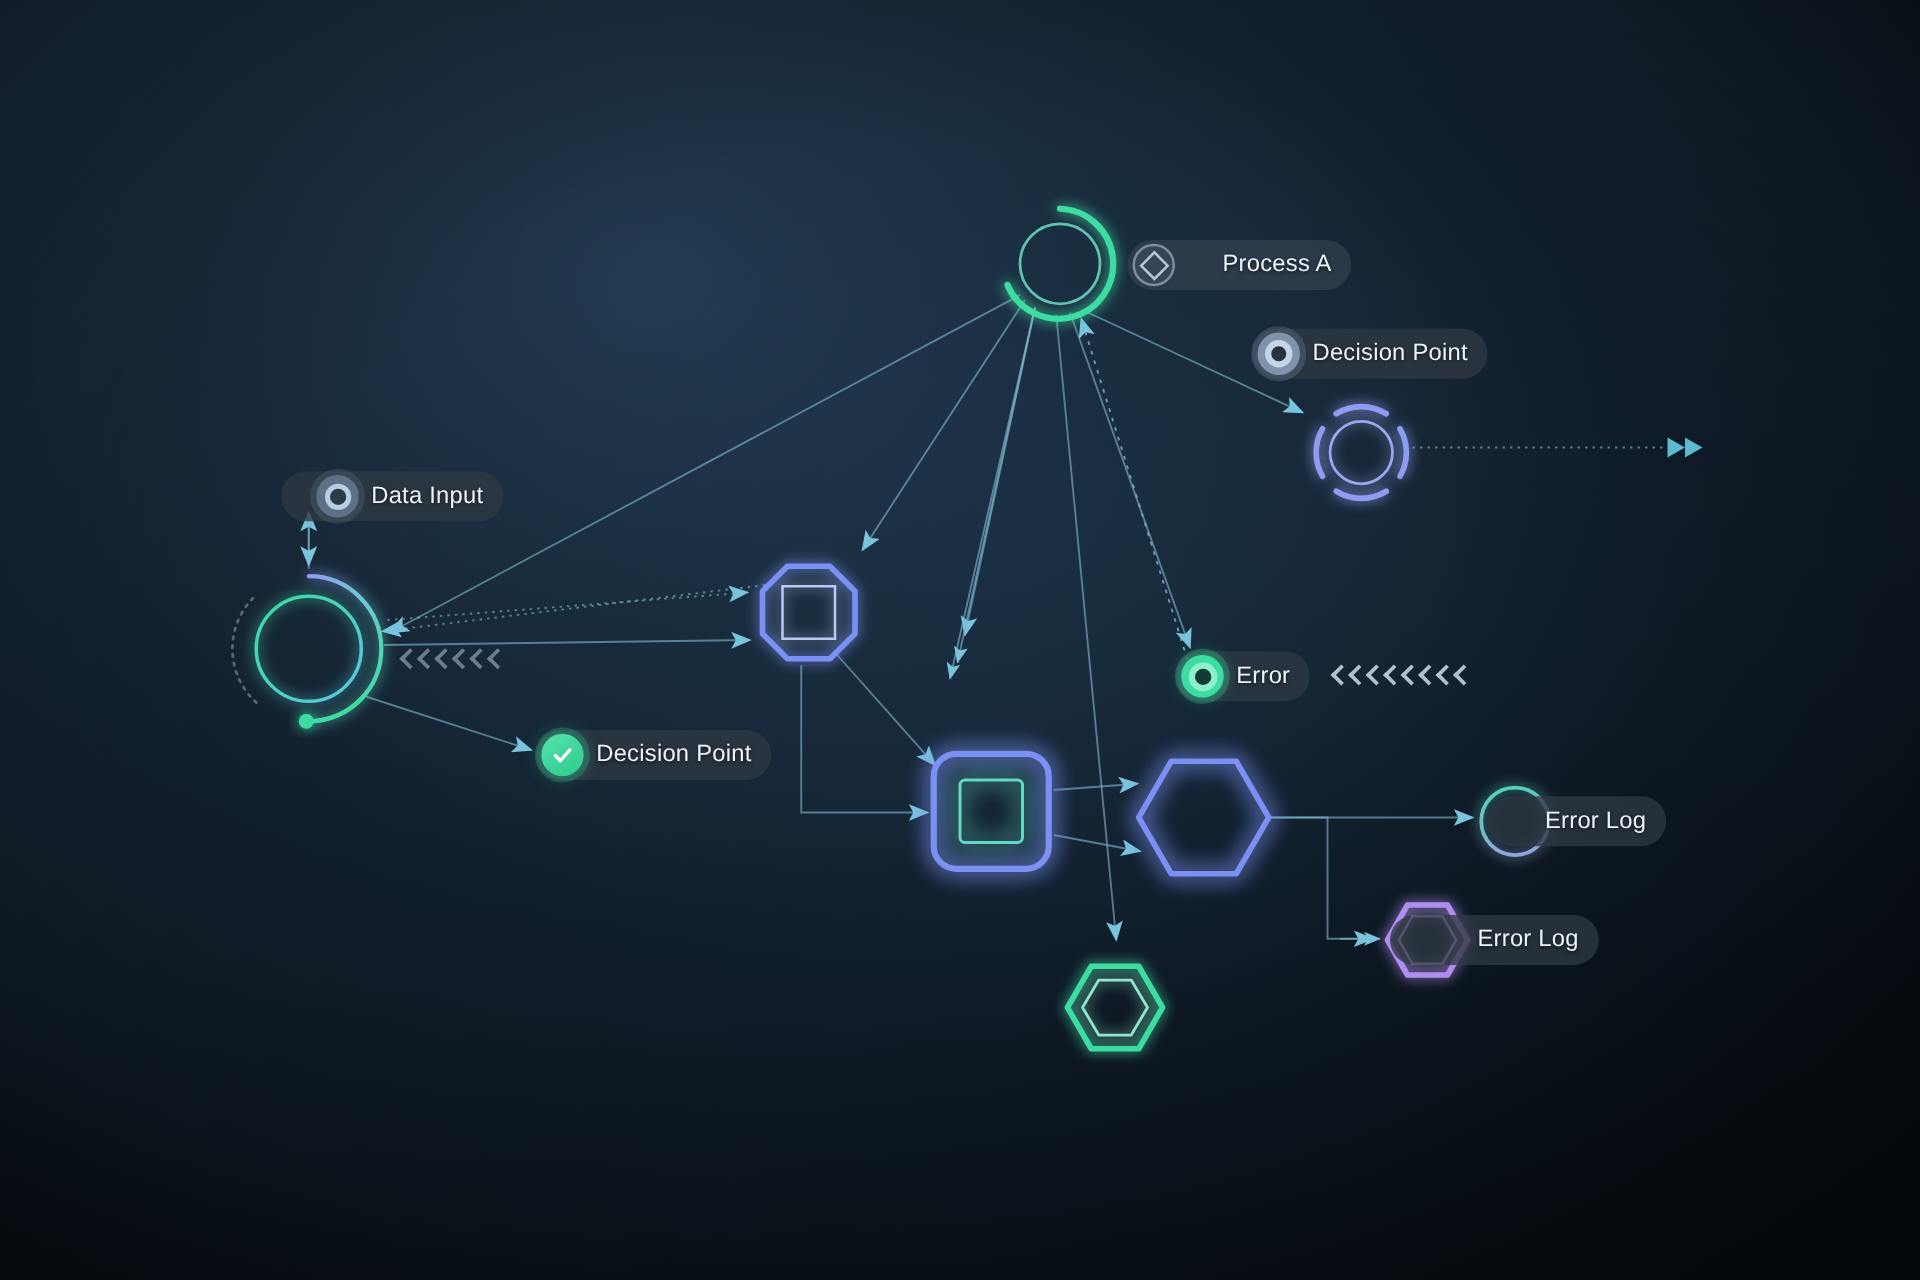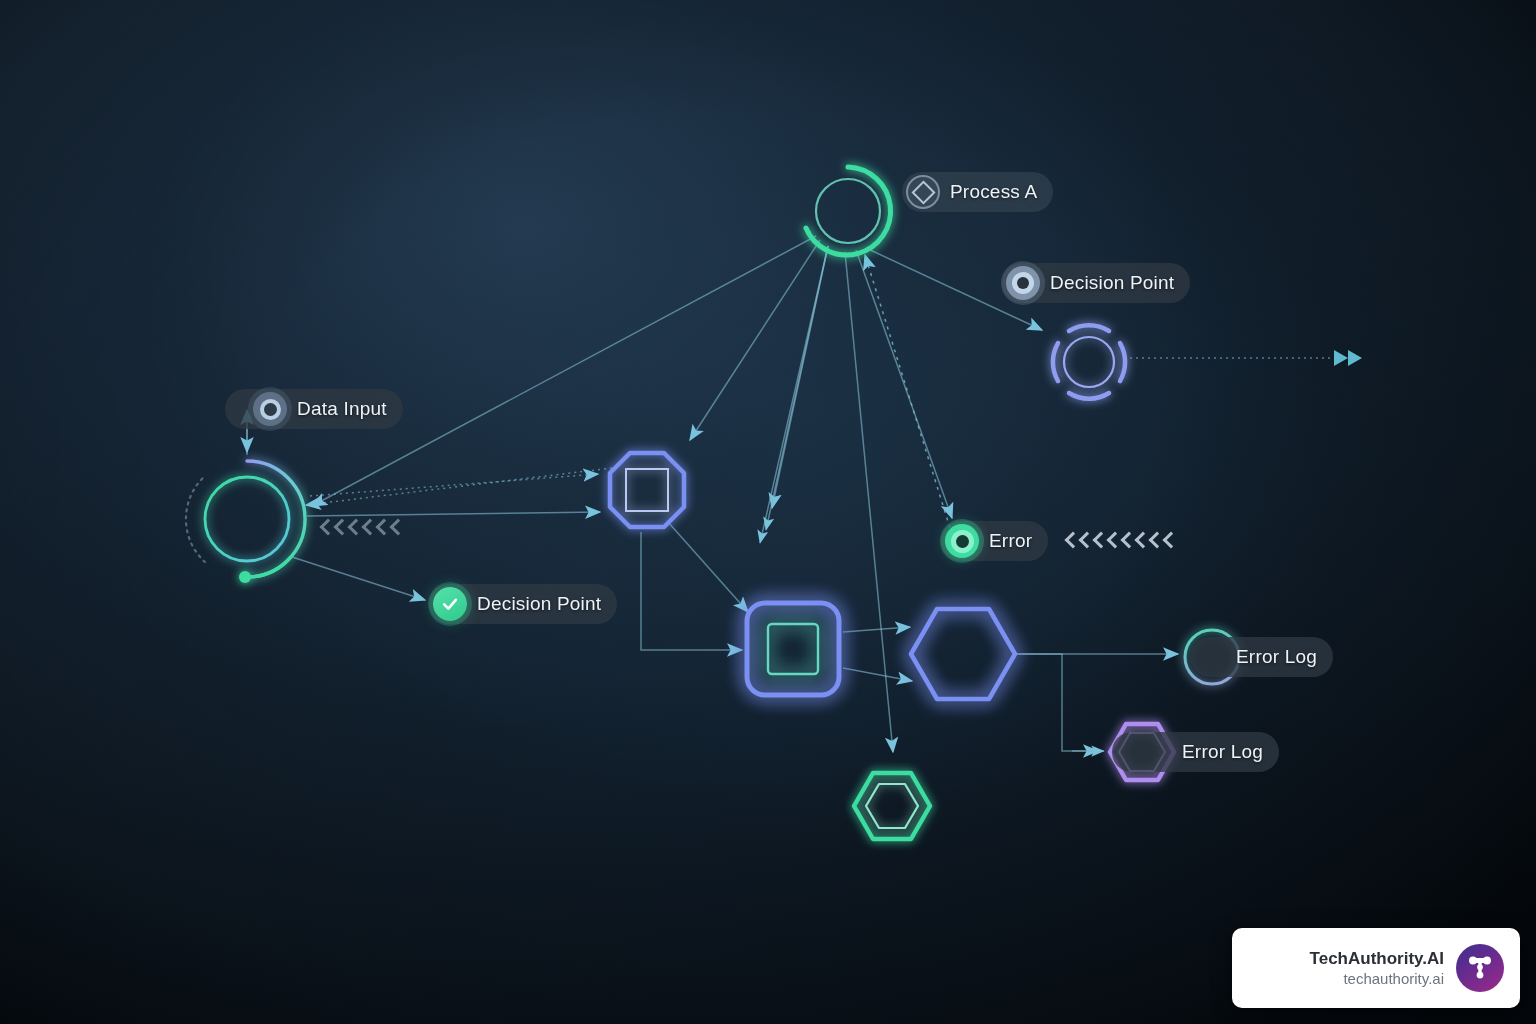--- a/index.html
+++ b/index.html
@@ -250,31 +250,31 @@
     <span></span>
     <span></span>
     <span></span>
     <span></span>
     <span></span>
     <span></span>
     <span></span>
     <span></span>
   </div>
 
-  <div class="pill ghost" style="left:902px; top:172px;">
+  <div class="pill ghost" style="left:902px; top:192px;gap:28px;">
     <span class="ico ico-diamond"></span>
     <span class="txt">Process A</span>
   </div>
 
   <div class="pill" style="left:1002px; top:263px;">
     <span class="ico ico-donut-blue"></span>
     <span class="txt">Decision Point</span>
   </div>
 
-  <div class="pill" style="left:225px; top:389px;padding-left:28px;">
+  <div class="pill" style="left:225px; top:377px;padding-left:28px;">
     <span class="ico ico-donut-gray"></span>
     <span class="txt">Data Input</span>
   </div>
 
   <div class="pill" style="left:429px; top:584px;">
     <span class="ico ico-check">
       <svg viewBox="0 0 24 24" fill="none" stroke="#ffffff" stroke-width="3.2" stroke-linecap="round" stroke-linejoin="round">
           <path d="M5 12.5 L10 17.5 L19 7"></path>
         </svg>
     </span>
@@ -289,30 +289,14 @@
   <div class="pill" style="left:1190px; top:637px; padding-left:46px;">
     <span class="txt">Error Log</span>
   </div>
 
   <div class="pill" style="left:1112px; top:732px; padding-left:70px;">
     <span class="txt">Error Log</span>
   </div>
 
   <div id="vignette"></div>
 
-  <div id="watermark">
-    <div class="wm-text">
-      <div class="wm-title">TechAuthority.AI</div>
-      <div class="wm-sub">techauthority.ai</div>
-    </div>
-    <div class="wm-logo">
-      <svg viewBox="0 0 32 32" fill="#ffffff">
-        <circle cx="8.5" cy="8" r="4.2"></circle>
-        <circle cx="23.5" cy="8" r="4.2"></circle>
-        <rect x="6" y="5.4" width="20" height="5.2" rx="2.6"></rect>
-        <rect x="14.2" y="9" width="3.6" height="16" rx="1.8"></rect>
-        <circle cx="16" cy="15" r="3.1"></circle>
-        <circle cx="16" cy="23.5" r="3.6"></circle>
-      </svg>
-    </div>
-  </div>
 
 </div>
 
 </body></html>

